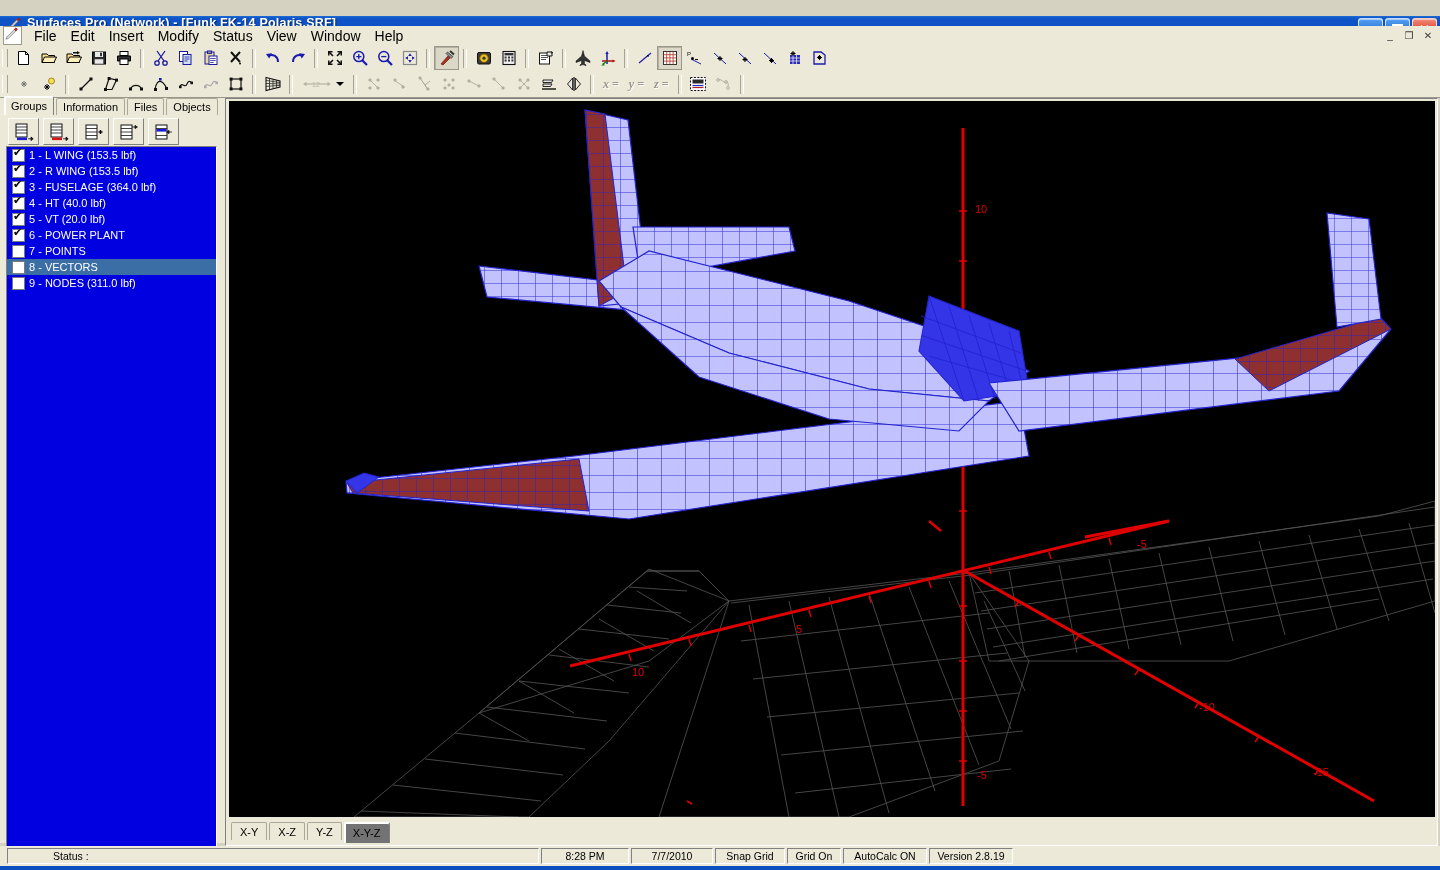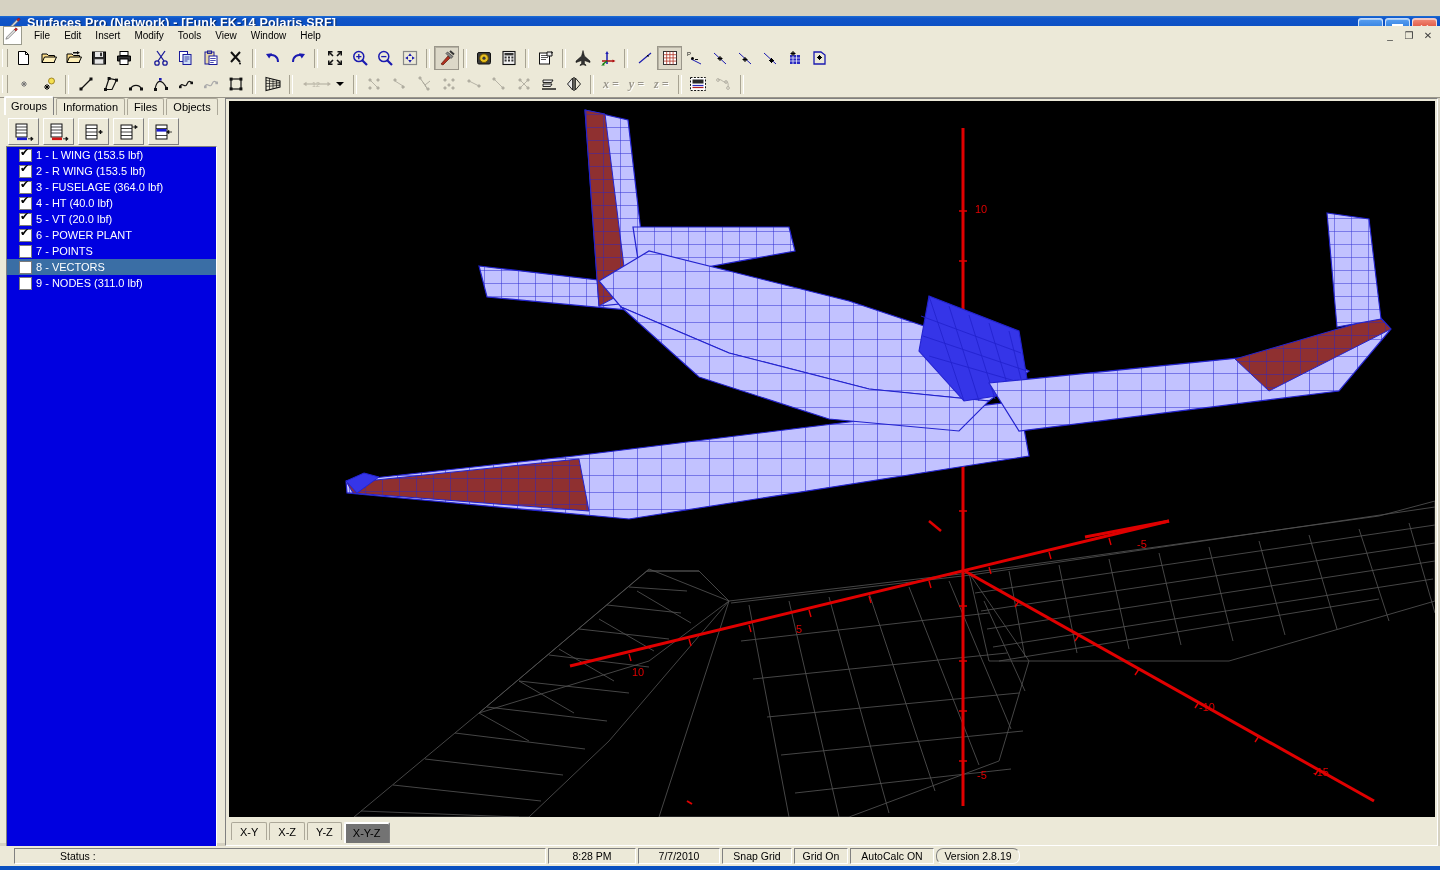--- a/index.html
+++ b/index.html
@@ -48,21 +48,21 @@
 
   
   .menubar{
     position:absolute;left:0;top:26px;width:1440px;height:19px;
     background:#ece9d8;border-bottom:1px solid #cfcabb;
     display:flex;align-items:center;
   }
   .menubar .m-icon{width:17px;height:17px;margin:0 5px 0 3px;position:relative;
      background:#fff;border:1px solid #9a9a8c;}
   .menu-item{
-    padding:2px 7px;font-size:10px;color:#000;cursor:default;
+    padding:2px 7px;font-size:14px;color:#000;cursor:default;
   }
   .mdi-buttons{position:absolute;right:3px;top:1px;display:flex;gap:1px;}
   .mdi-btn{
     width:16px;height:15px;background:#ece9d8;border:1px solid #ece9d8;
     display:flex;align-items:center;justify-content:center;
     font-size:10px;color:#3b3b3b;
   }
 
   
   .toolbar{
@@ -121,21 +121,21 @@
     border:1px solid;border-color:#fff #808080 #808080 #fff;
     display:flex;align-items:center;justify-content:center;
   }
   .grouplist{
     position:absolute;left:6px;top:48px;width:209px;height:784px;
     background:#0000e0;border:1px solid;
     border-color:#808080 #fff #fff #808080;
     overflow:hidden;
   }
   .grow{
-    height:16px;display:flex;align-items:center;padding-left:12px;
+    height:16px;display:flex;align-items:center;padding-left:5px;
     color:#fff;font-size:11px;white-space:nowrap;
   }
   .grow.selected{background:#3a6ea5;}
   .gcheck{
     width:11px;height:11px;background:#fff;border:1px solid #7b7b7b;
     margin-right:4px;position:relative;flex:0 0 auto;
   }
   .gcheck.checked:after{
     content:"";position:absolute;left:1px;top:4px;width:4px;height:2px;
     background:#000;transform:rotate(45deg);
@@ -218,21 +218,21 @@
     <div class="m-icon">
       <svg viewBox="0 0 16 16" width="15" height="15">
         <path d="M2 13 L4.5 12.2 L13 3.8 L11.4 2.2 L3 10.6 Z" fill="#e0e0e0" stroke="#666" stroke-width=".7"></path>
         <path d="M11 2.6 L12.8 .9 L14.4 2.5 L12.6 4.2 Z" fill="#cc2222" stroke="#881111" stroke-width=".7"></path>
       </svg>
     </div>
     <div class="menu-item">File</div>
     <div class="menu-item">Edit</div>
     <div class="menu-item">Insert</div>
     <div class="menu-item">Modify</div>
-    <div class="menu-item">Tools</div>
+    <div class="menu-item">Status</div>
     <div class="menu-item">View</div>
     <div class="menu-item">Window</div>
     <div class="menu-item">Help</div>
     <div class="mdi-buttons">
       <div class="mdi-btn">
           <span>_</span>
         </div>
       <div class="mdi-btn">
           <span>❐</span>
         </div>
@@ -941,23 +941,23 @@
   </div>
 
   <div class="viewtabs">
     <div class="vtab">X-Y</div>
     <div class="vtab">X-Z</div>
     <div class="vtab">Y-Z</div>
     <div class="vtab active">X-Y-Z</div>
   </div>
 
   <div class="statusbar">
-    <div class="sb-cell sb-main" style="margin-left:14px;width:532px;flex:0 0 532px;padding-left:45px;">Status :</div>
+    <div class="sb-cell sb-main" style="margin-left:7px;width:532px;flex:0 0 532px;padding-left:45px;">Status :</div>
     <div class="sb-cell sb-num" style="width:88px;flex:0 0 88px;">8:28 PM</div>
     <div class="sb-cell sb-num" style="width:82px;flex:0 0 82px;">7/7/2010</div>
     <div class="sb-cell sb-num" style="width:70px;flex:0 0 70px;">Snap Grid</div>
     <div class="sb-cell sb-num" style="width:54px;flex:0 0 54px;">Grid On</div>
     <div class="sb-cell sb-num" style="width:84px;flex:0 0 84px;">AutoCalc ON</div>
-    <div class="sb-cell sb-num" style="width:84px;flex:0 0 84px;border-radius:7px;">Version 2.8.19</div>
+    <div class="sb-cell sb-num" style="width:84px;flex:0 0 84px;">Version 2.8.19</div>
   </div>
 
   <div class="bottombar"></div>
 </div>
 
 </body></html>

